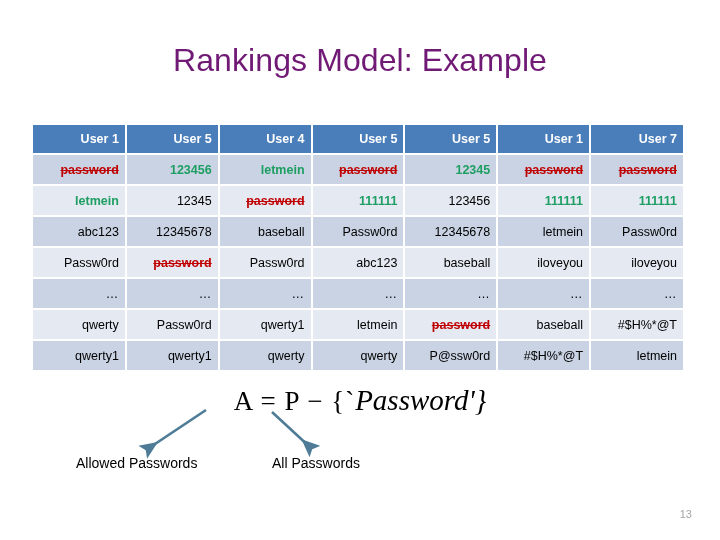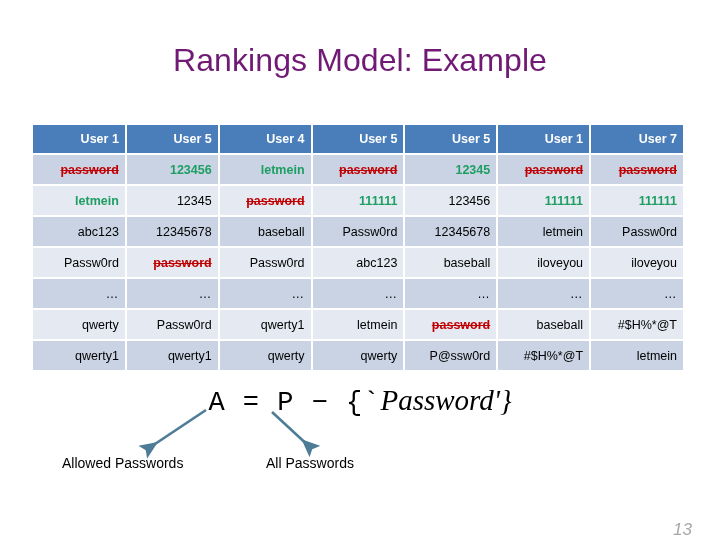--- a/index.html
+++ b/index.html
@@ -80,21 +80,21 @@
     left: 0;
     top: 386px;
     width: 720px;
     text-align: center;
     font-size: 27px;
     color: #000000;
     white-space: nowrap;
     line-height: 1;
   }
   .formula .sans-part {
-    font-family: Liberation Mono, monospace;
+    font-family: Liberation Serif, serif;
     letter-spacing: 1px;
   }
   .formula .serif-part {
     font-family: "Liberation Serif", serif;
     font-style: italic;
     font-size: 29px;
   }
 
   
   .arrow-layer {
@@ -107,31 +107,30 @@
   }
 
   
   .caption {
     position: absolute;
     font-size: 14px;
     color: #000000;
     white-space: nowrap;
     line-height: 1;
   }
-  .caption-allowed { left: 62px;  top: 456px; }
-  .caption-all     { left: 266px; top: 456px; }
+  .caption-allowed { left: 76px;  top: 456px; }
+  .caption-all     { left: 272px; top: 456px; }
 
   
   .page-number {
     position: absolute;
     right: 28px;
-    top: 520px;
-    font-size: 17px;
+    top: 508px;
+    font-size: 11px;
     color: #A6A6A6;
-    font-style: italic;
   }
 </style>
 </head>
 <body>
 
 <div class="slide-title">Rankings Model: Example</div>
 
 <div class="table-wrap">
   <table class="rank-table">
     <thead>

